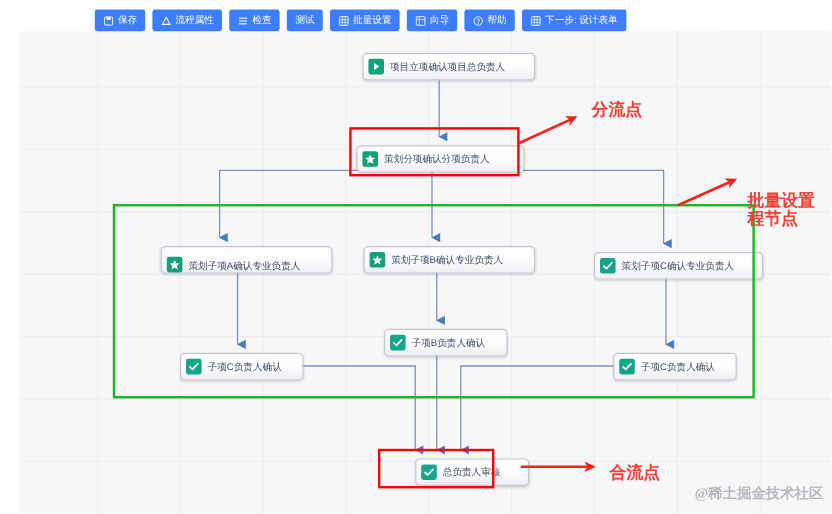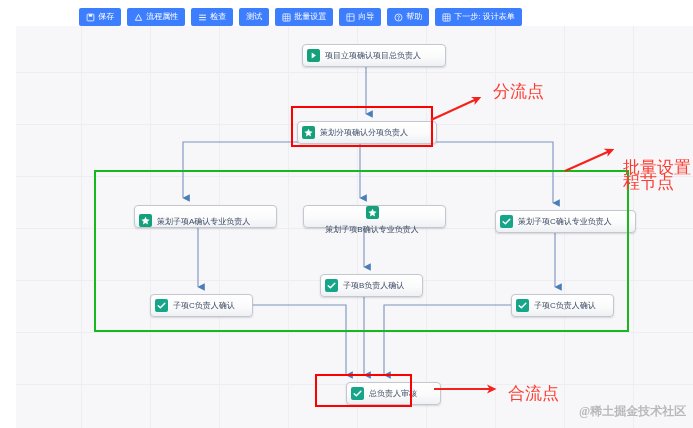--- a/index.html
+++ b/index.html
@@ -119,22 +119,22 @@
   .greenbox {
     position: absolute;
     border: 2px solid #16b81b;
     box-sizing: border-box;
     z-index: 18;
     pointer-events: none;
   }
   .anno-text {
     position: absolute;
     color: #fb3b30;
-    font-size: 17px;
-    font-weight: normal;
+    font-size: 14px;
+    font-weight: bold;
     line-height: 15px;
     z-index: 25;
     white-space: pre-line;
     font-family: "Liberation Sans", "DejaVu Sans", sans-serif;
   }
   #arrows {
     position: absolute;
     left: 0; top: 0;
     width: 693px; height: 402px;
     pointer-events: none;
@@ -275,21 +275,21 @@
           <span class="node-label">策划分项确认分项负责人</span>
         </div>
         <div class="node" style="left: 118px; top: 179px; width: 128px; align-items: flex-end;">
           <span class="node-ico">
             <svg width="11" height="11" viewBox="0 0 16 16" xmlns="http://www.w3.org/2000/svg">
               <path d="M8 2.4 L9.76 6.3 L14 6.75 L10.85 9.6 L11.72 13.8 L8 11.65 L4.28 13.8 L5.15 9.6 L2 6.75 L6.24 6.3 Z" fill="#fff"></path>
             </svg>
           </span>
           <span class="node-label">策划子项A确认专业负责人</span>
         </div>
-        <div class="node" style="left: 287px; top: 179px; width: 128px; flex-direction: column;">
+        <div class="node" style="left: 287px; top: 179px; width: 128px;">
           <span class="node-ico">
             <svg width="11" height="11" viewBox="0 0 16 16" xmlns="http://www.w3.org/2000/svg">
               <path d="M8 2.4 L9.76 6.3 L14 6.75 L10.85 9.6 L11.72 13.8 L8 11.65 L4.28 13.8 L5.15 9.6 L2 6.75 L6.24 6.3 Z" fill="#fff"></path>
             </svg>
           </span>
           <span class="node-label">策划子项B确认专业负责人</span>
         </div>
         <div class="node" style="left: 479px; top: 184px; width: 126px;">
           <span class="node-ico teal">
             <svg width="11" height="11" viewBox="0 0 16 16" xmlns="http://www.w3.org/2000/svg">

